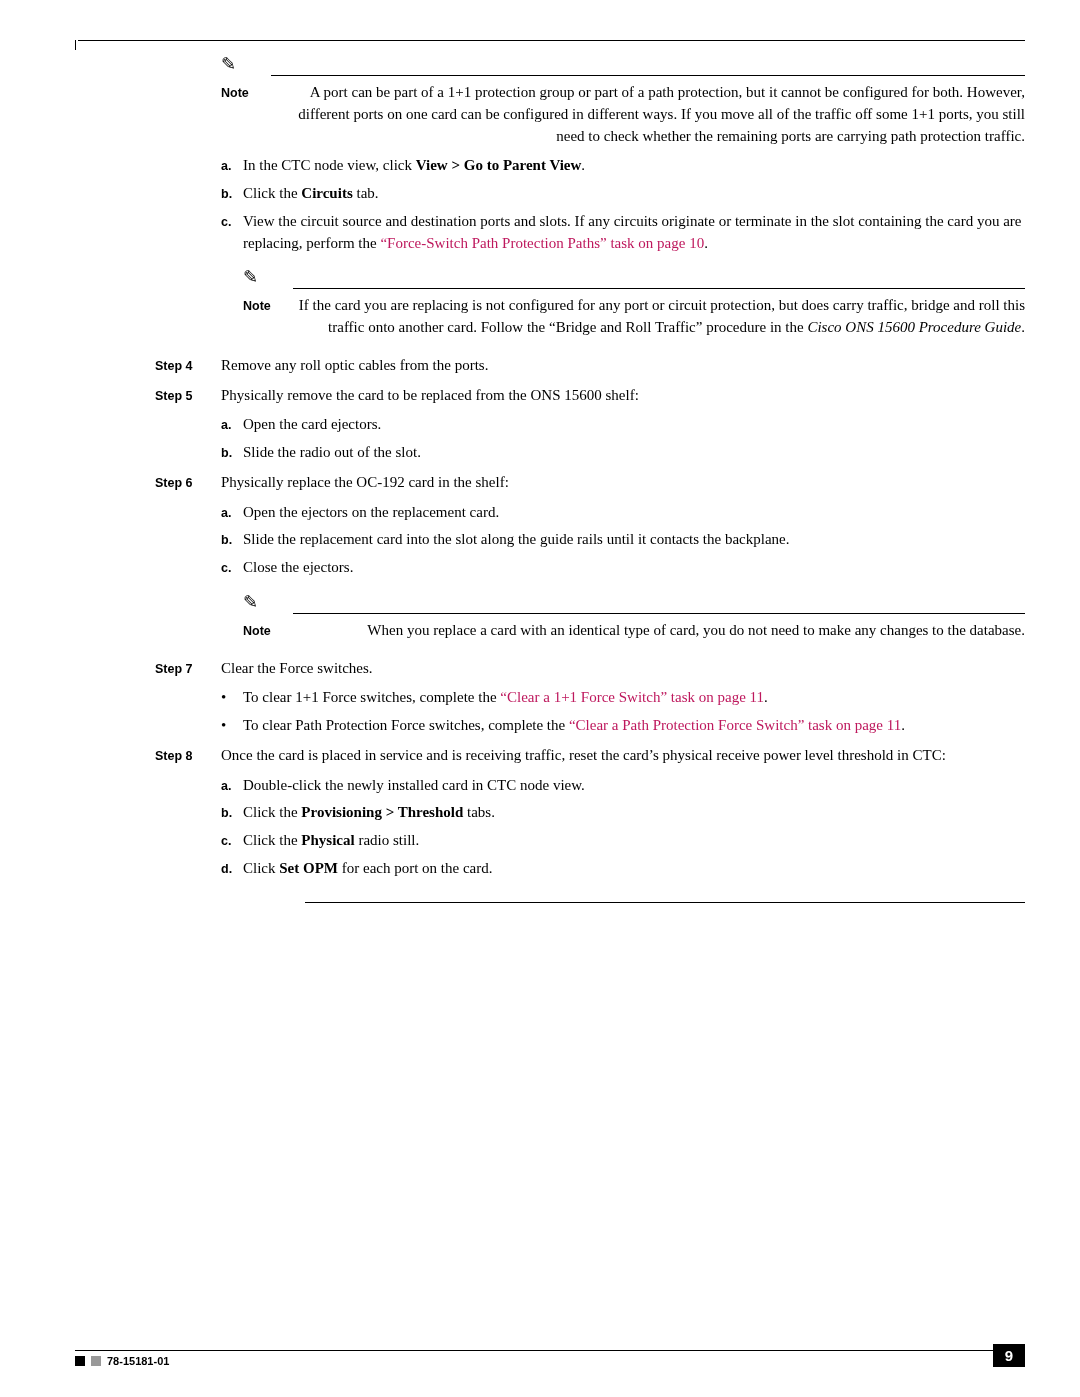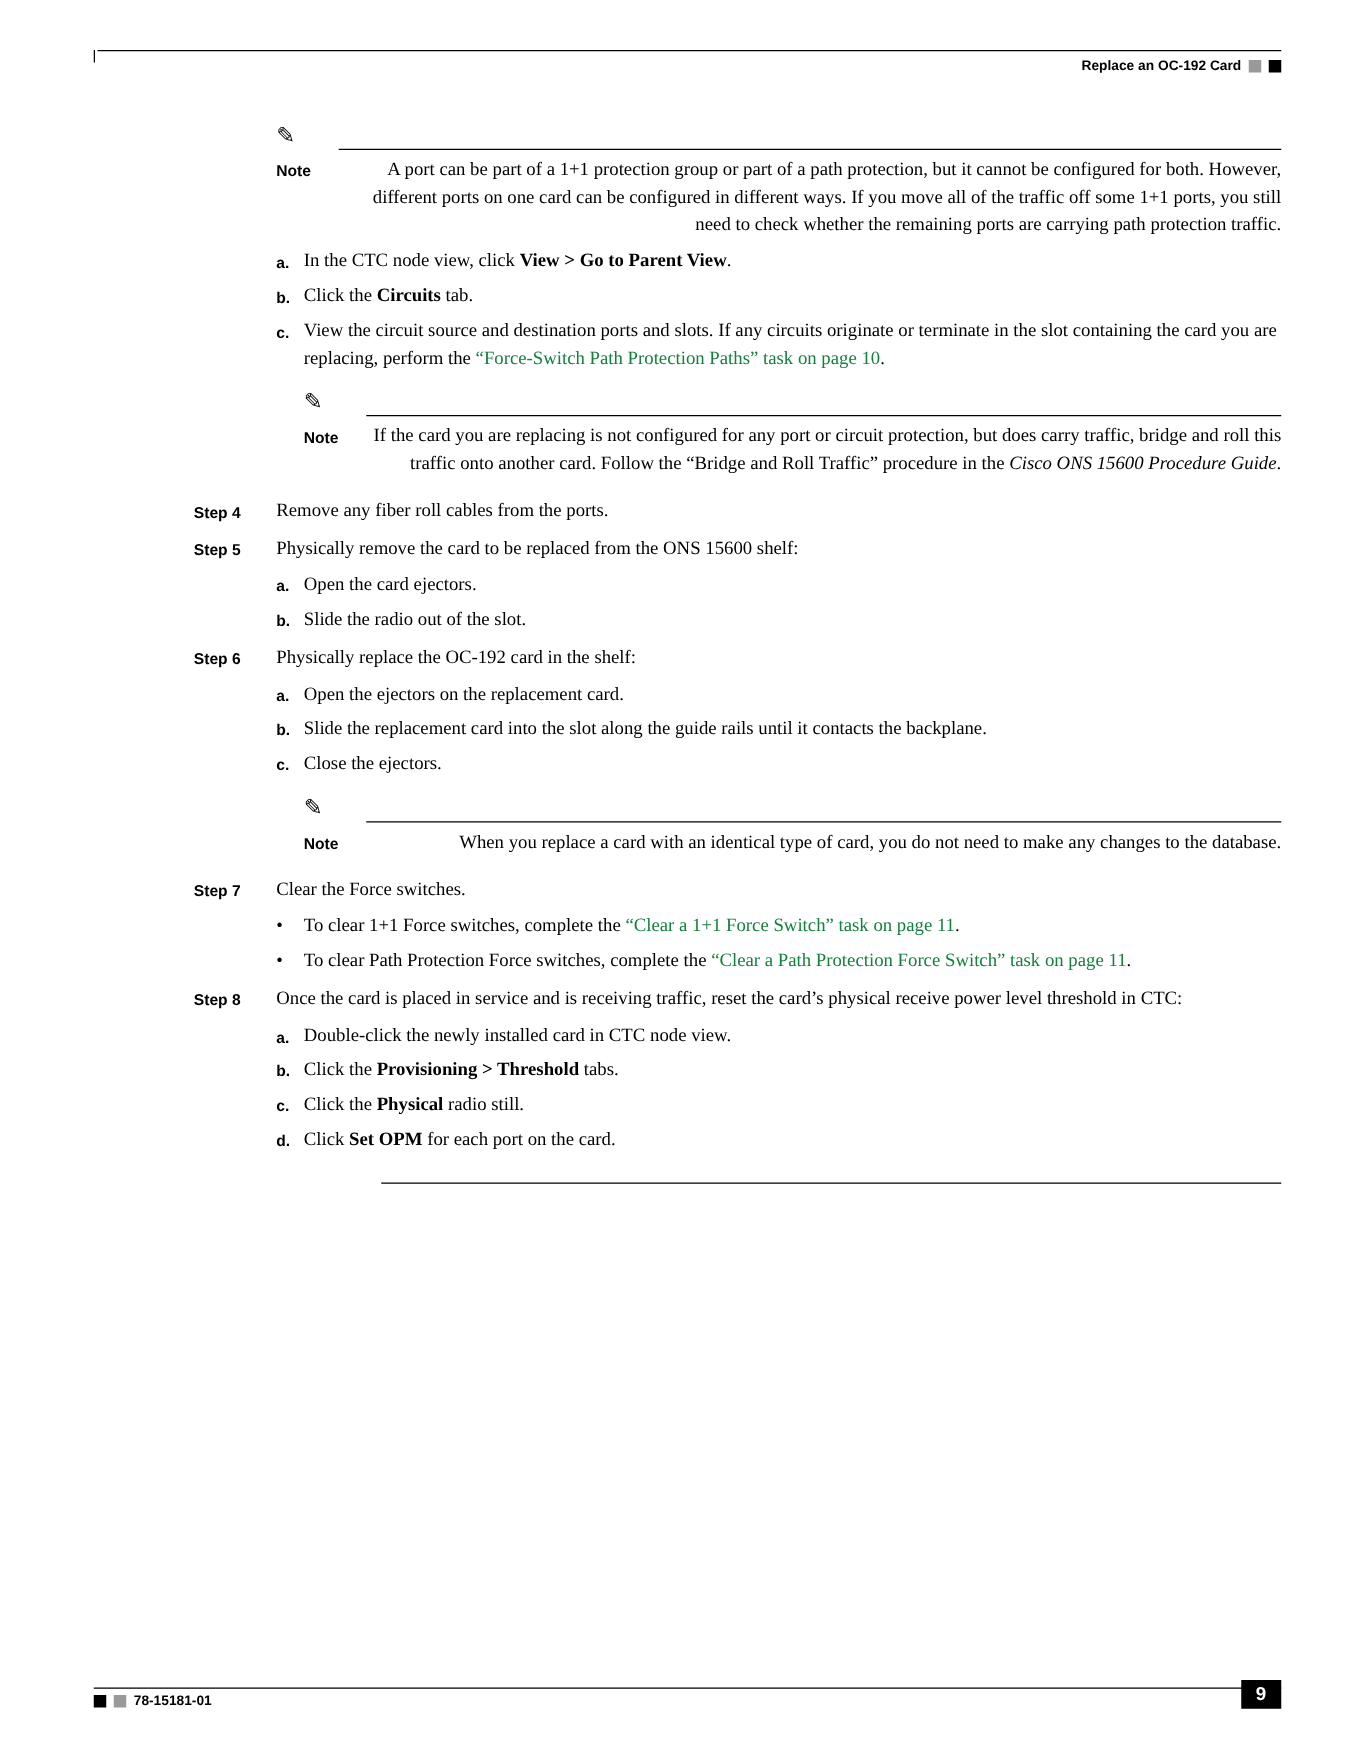--- a/index.html
+++ b/index.html
@@ -111,21 +111,21 @@
     font-family: inherit;
     font-size: 15px;
     font-weight: normal;
     padding-top: 0;
     text-align: left;
   }
   .sub-text {
     flex: 1;
   }
   .link {
-    color: #15803d;
+    color: #be185d;
   }
   .bold { font-weight: bold; }
   .italic { font-style: italic; }
   .end-rule {
     border-top: 1px solid #000;
     margin-top: 22px;
     margin-left: 150px;
   }
   .footer {
     position: absolute;
@@ -178,25 +178,20 @@
     height:10px;
     background:#000;
   }
 </style>
 </head>
 <body>
 
 <div class="page">
   <div class="top-tick"></div>
   <div class="header-rule"></div>
-  <div class="header-row">
-    <span>Replace an OC-192 Card</span>
-    <span class="header-box grey"></span>
-    <span class="header-box"></span>
-  </div>
 
   <div class="content">
 
 
     <div class="note-block">
       <div class="pencil">✎</div>
       <div class="note-rule"></div>
       <div class="note-row">
         <div class="note-label">Note</div>
         <div class="note-text">A port can be part of a 1+1 protection group or part of a path protection, but it cannot be configured for both. However, different ports on one card can be configured in different ways. If you move all of the traffic off some 1+1 ports, you still need to check whether the remaining ports are carrying path protection traffic.</div>
@@ -222,21 +217,21 @@
       <div class="pencil">✎</div>
       <div class="note-rule"></div>
       <div class="note-row">
         <div class="note-label">Note</div>
         <div class="note-text"><span>If the card you are replacing is not configured for any port or circuit protection, but does carry traffic, bridge and roll this traffic onto another card. Follow the “Bridge and Roll Traffic” procedure in the </span><span class="italic">Cisco ONS 15600 Procedure Guide</span><span>.</span></div>
       </div>
     </div>
 
     <div class="step-row" style="margin-top:16px">
       <div class="step-label">Step 4</div>
-      <div class="step-body">Remove any fiber roll cables from the ports.</div>
+      <div class="step-body">Remove any roll optic cables from the ports.</div>
     </div>
     <div class="step-row">
       <div class="step-label">Step 5</div>
       <div class="step-body">Physically remove the card to be replaced from the ONS 15600 shelf:</div>
     </div>
     <div class="sub-list">
       <div class="sub-item">
         <div class="sub-marker">a.</div>
         <div class="sub-text">Open the card ejectors.</div>
       </div>

